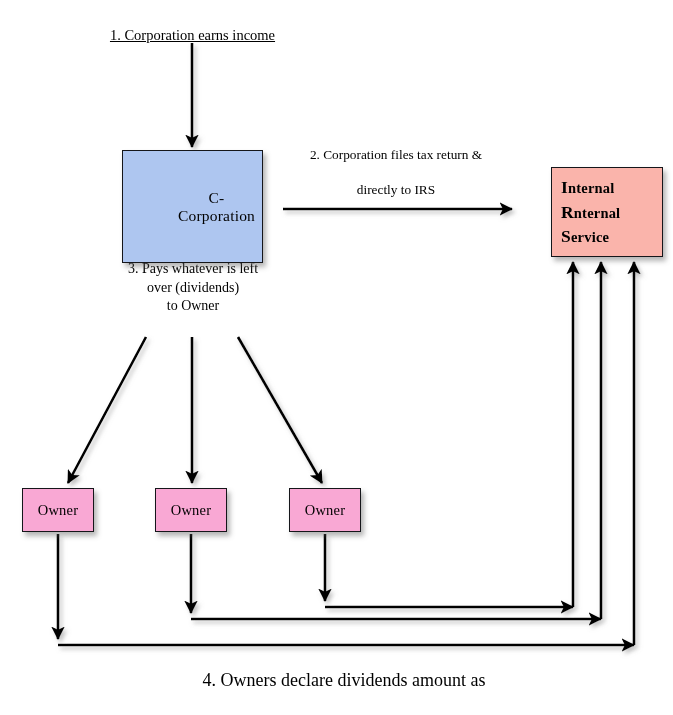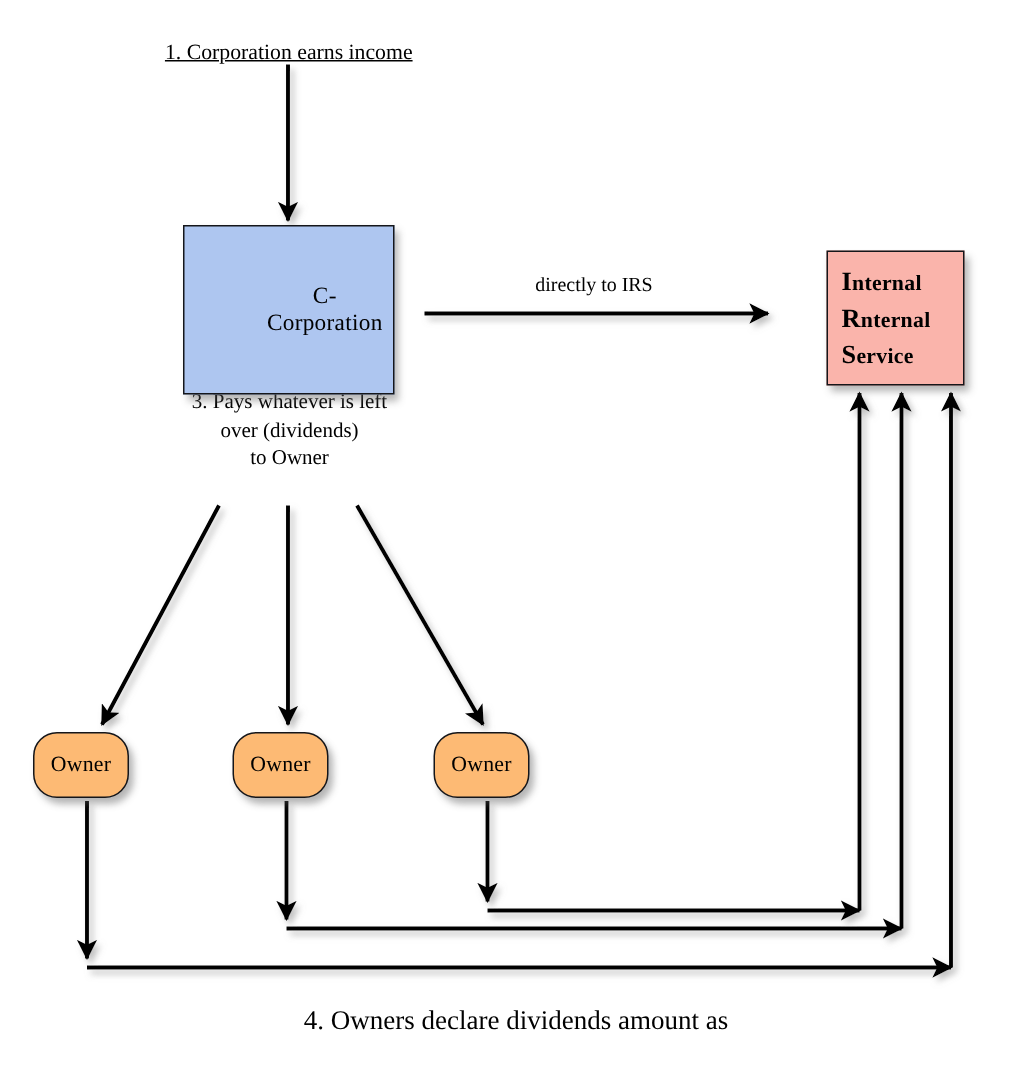--- a/index.html
+++ b/index.html
@@ -48,40 +48,39 @@
     height: 113px;
     background: #aec6f0;
   }
   #node-corporation .node-label {
     font-size: 15.5px;
     margin-left: 48px;
   }
   #node-irs {
     left: 551px;
     top: 167px;
-    width: 92px;
+    width: 112px;
     height: 90px;
     background: #fab4ab;
   }
   #node-irs .node-label {
     font-weight: bold;
     font-size: 14.5px;
     line-height: 1.42;
     text-align: left;
     padding-left: 9px;
     width: 100%;
   }
   #node-irs .cap {
     font-size: 17.5px;
   }
   .owner-box {
-    width: 64px;
+    width: 72px;
     height: 44px;
-    background: #fdba74;
-    border-radius: 16px;
+    background: #f9a8d4;
   }
   .owner-box .node-label {
     font-size: 14.5px;
   }
   #owner-1 { left: 22px;  top: 488px; }
   #owner-2 { left: 155px; top: 488px; }
   #owner-3 { left: 289px; top: 488px; }
 
   .caption {
     position: absolute;
@@ -153,21 +152,21 @@
       <line x1="58" y1="645" x2="634" y2="645"></line>
       <line x1="634" y1="645" x2="634" y2="262"></line>
     </g>
   </svg>
 
   <div class="caption" id="caption-step1">
     <span>1. Corporation earns income</span>
   </div>
 
   <div class="caption" id="caption-step2">
-    <br>
+    <span>2. Corporation files tax return &amp;</span><br>
     <br>
     <span>directly to IRS</span>
   </div>
 
   <div class="caption" id="caption-step3">
     <span>3. Pays whatever is left</span><br>
     <span>over (dividends)</span><br>
     <span>to Owner</span>
   </div>
 

